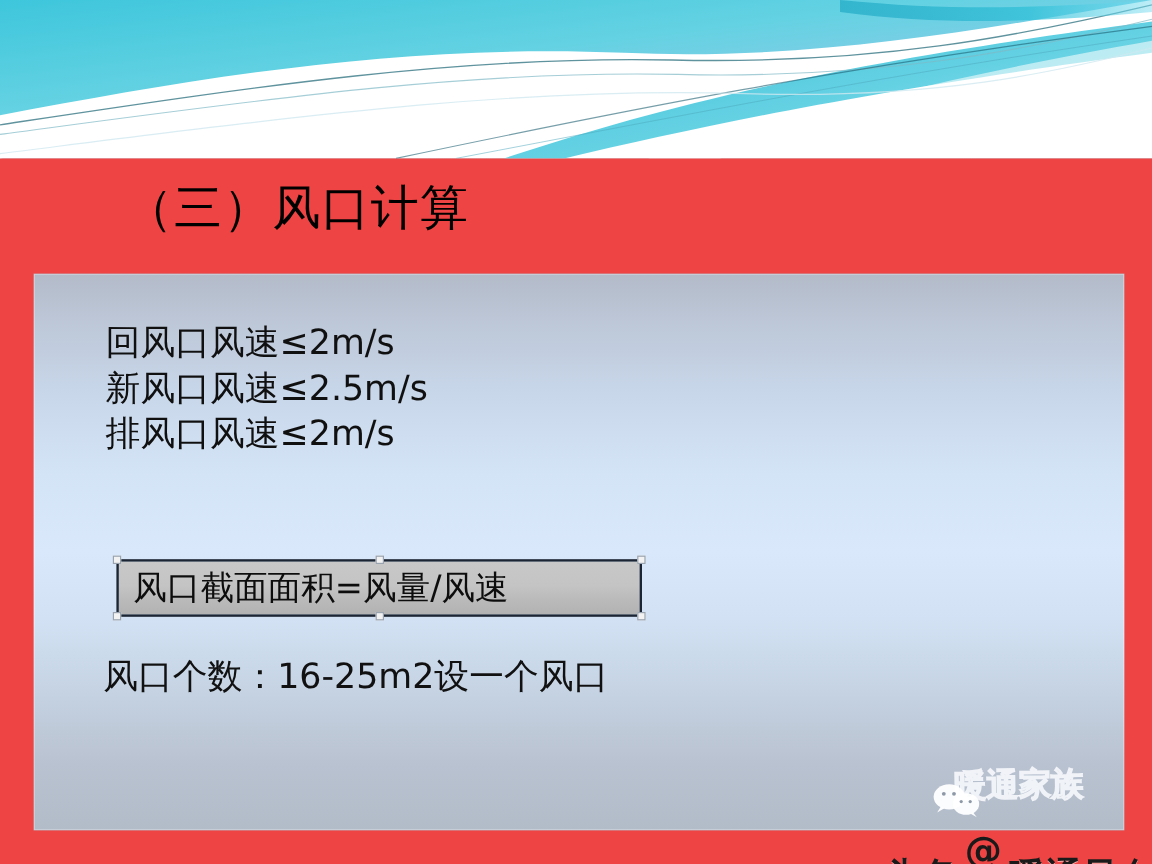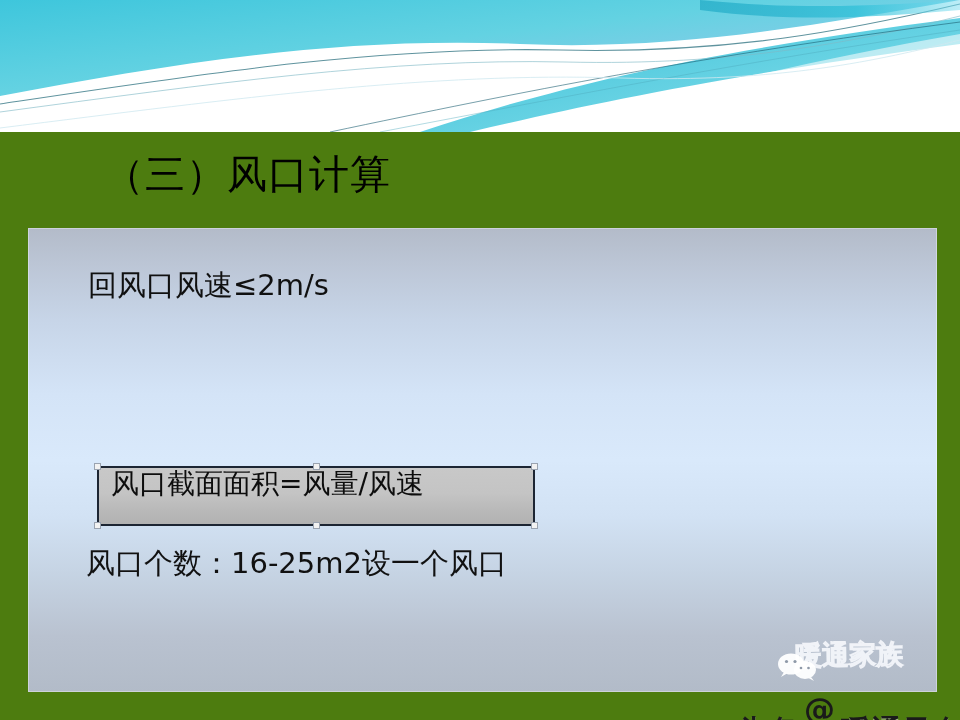--- a/index.html
+++ b/index.html
@@ -1,21 +1,21 @@
 <!DOCTYPE html>
 <html><head>
 <meta charset="utf-8">
 <style>
   html,body{margin:0;padding:0;}
   body{
     width:960px;height:720px;overflow:hidden;background:#ffffff;
     font-family:"Liberation Sans","DejaVu Sans",sans-serif;
     position:relative;
   }
-  #slide{position:absolute;inset:0;width:960px;height:720px;background:#4d7c0f;overflow:hidden;}
+  #slide{position:absolute;inset:0;width:960px;height:720px;background:#ef4444;overflow:hidden;}
 
   
   #banner{position:absolute;left:0;top:0;width:960px;height:132px;overflow:hidden;}
   #banner svg{display:block;width:960px;height:132px;}
 
   
   #title{
     position:absolute;left:104px;top:150px;
     font-size:40px;line-height:48px;color:#000000;
     letter-spacing:1px;white-space:nowrap;
@@ -41,25 +41,25 @@
   .speed-list{position:absolute;left:60px;top:38px;}
   .speed-line{
     color:#101010;white-space:nowrap;
     font-family:"DejaVu Sans","Liberation Sans",sans-serif;
   }
   .speed-line.l1{font-size:31px;line-height:39px;}
   .speed-line.l2,.speed-line.l3,.speed-line.l4{font-size:29px;line-height:38px;}
   .speed-line b{font-weight:700;}
 
   #formula-box{
-    position:absolute;left:69px;top:238px;width:438px;height:60px;
+    position:absolute;left:69px;top:238px;width:438px;height:48px;
     border:2px solid #1c2533;
     background:linear-gradient(to bottom,#c8c8c8 0%,#c4c4c4 45%,#b9b9b9 75%,#b2b2b2 100%);
     box-sizing:border-box;
-    display:flex;
+    display:flex;align-items:center;
   }
   #formula-text{
     padding-left:12px;font-size:28px;line-height:32px;color:#0d0d0d;white-space:nowrap;
     font-family:"DejaVu Sans","Liberation Sans",sans-serif;
   }
   .handle{
     position:absolute;width:7px;height:7px;background:#f2f2f2;
     border:1px solid #9aa3b0;box-sizing:border-box;
   }
 
@@ -142,21 +142,23 @@
   </div>
 
   <div id="title">（三）风口计算</div>
 
   <div id="panel">
 
     <div class="speed-list">
 
       <div class="speed-line l2">回风口风速≤2m/s</div>
 
+      <div class="speed-line l3">新风口风速≤2.5m/s</div>
 
+      <div class="speed-line l4">排风口风速≤2m/s</div>
     </div>
 
     <div id="formula-box">
       <div id="formula-text">风口截面面积=风量/风速</div>
       <span class="handle" style="left:-5px;top:-5px;"></span>
       <span class="handle" style="left:50%;top:-5px;margin-left:-3.5px;"></span>
       <span class="handle" style="right:-5px;top:-5px;"></span>
       <span class="handle" style="left:-5px;bottom:-5px;"></span>
       <span class="handle" style="left:50%;bottom:-5px;margin-left:-3.5px;"></span>
       <span class="handle" style="right:-5px;bottom:-5px;"></span>

